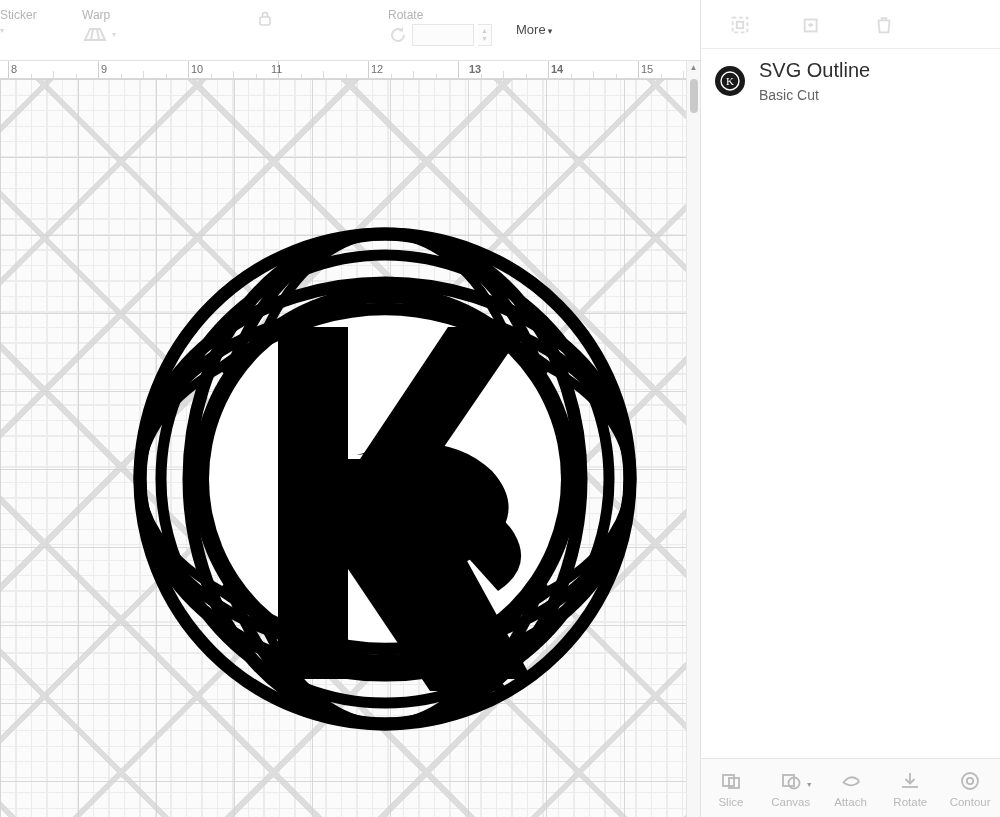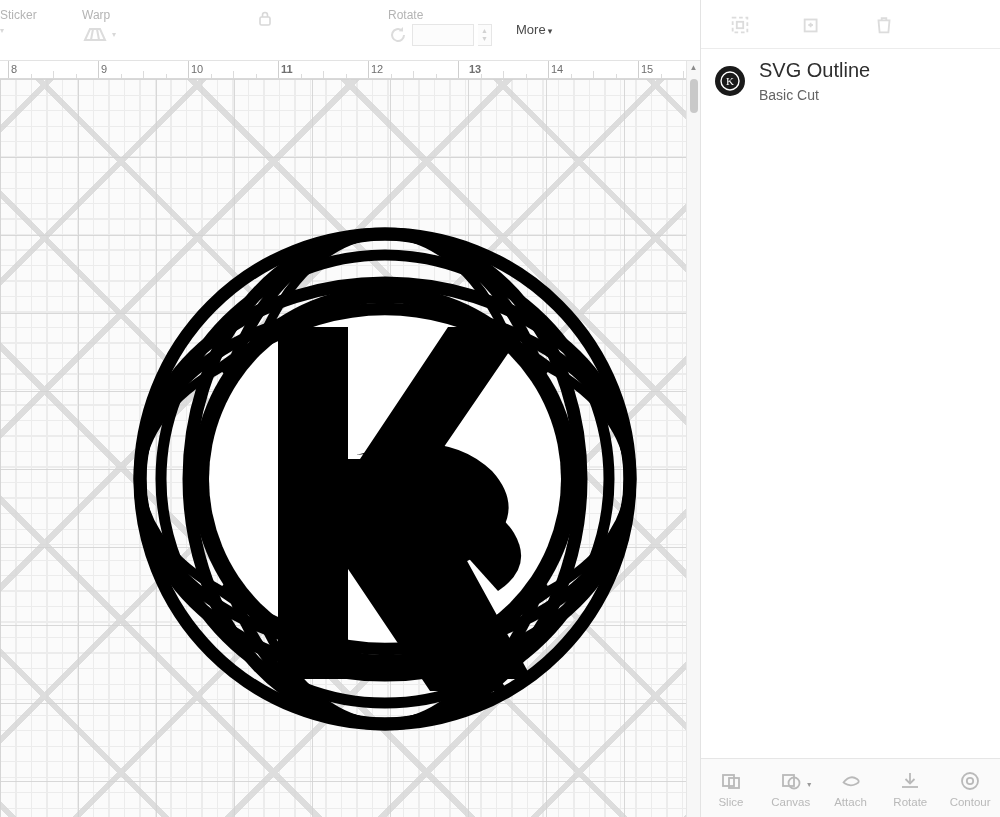--- a/index.html
+++ b/index.html
@@ -350,36 +350,36 @@
         <div class="ruler-num" style="left: 101px;">9</div>
         <div class="ruler-tick" style="left: 120.5px; height: 5px; top: 13px; border-left-color: rgb(220, 220, 220);"></div>
         <div class="ruler-tick" style="left: 143px; height: 8px; top: 10px; border-left-color: rgb(220, 220, 220);"></div>
         <div class="ruler-tick" style="left: 165.5px; height: 5px; top: 13px; border-left-color: rgb(220, 220, 220);"></div>
         <div class="ruler-tick" style="left: 188px;"></div>
         <div class="ruler-num" style="left: 191px;">10</div>
         <div class="ruler-tick" style="left: 210.5px; height: 5px; top: 13px; border-left-color: rgb(220, 220, 220);"></div>
         <div class="ruler-tick" style="left: 233px; height: 8px; top: 10px; border-left-color: rgb(220, 220, 220);"></div>
         <div class="ruler-tick" style="left: 255.5px; height: 5px; top: 13px; border-left-color: rgb(220, 220, 220);"></div>
         <div class="ruler-tick" style="left: 278px;"></div>
-        <div class="ruler-num" style="left: 281px; font-weight: bold;">11</div>
+        <div class="ruler-num" style="left: 271px;">11</div>
         <div class="ruler-tick" style="left: 300.5px; height: 5px; top: 13px; border-left-color: rgb(220, 220, 220);"></div>
         <div class="ruler-tick" style="left: 323px; height: 8px; top: 10px; border-left-color: rgb(220, 220, 220);"></div>
         <div class="ruler-tick" style="left: 345.5px; height: 5px; top: 13px; border-left-color: rgb(220, 220, 220);"></div>
         <div class="ruler-tick" style="left: 368px;"></div>
         <div class="ruler-num" style="left: 371px;">12</div>
         <div class="ruler-tick" style="left: 390.5px; height: 5px; top: 13px; border-left-color: rgb(220, 220, 220);"></div>
         <div class="ruler-tick" style="left: 413px; height: 8px; top: 10px; border-left-color: rgb(220, 220, 220);"></div>
         <div class="ruler-tick" style="left: 435.5px; height: 5px; top: 13px; border-left-color: rgb(220, 220, 220);"></div>
         <div class="ruler-tick" style="left: 458px;"></div>
         <div class="ruler-num" style="left: 469px; font-weight: bold;">13</div>
         <div class="ruler-tick" style="left: 480.5px; height: 5px; top: 13px; border-left-color: rgb(220, 220, 220);"></div>
         <div class="ruler-tick" style="left: 503px; height: 8px; top: 10px; border-left-color: rgb(220, 220, 220);"></div>
         <div class="ruler-tick" style="left: 525.5px; height: 5px; top: 13px; border-left-color: rgb(220, 220, 220);"></div>
         <div class="ruler-tick" style="left: 548px;"></div>
-        <div class="ruler-num" style="left: 551px;">14</div>
+        <div class="ruler-num" style="left: 551px; font-weight: bold;">14</div>
         <div class="ruler-tick" style="left: 570.5px; height: 5px; top: 13px; border-left-color: rgb(220, 220, 220);"></div>
         <div class="ruler-tick" style="left: 593px; height: 8px; top: 10px; border-left-color: rgb(220, 220, 220);"></div>
         <div class="ruler-tick" style="left: 615.5px; height: 5px; top: 13px; border-left-color: rgb(220, 220, 220);"></div>
         <div class="ruler-tick" style="left: 638px;"></div>
         <div class="ruler-num" style="left: 641px;">15</div>
         <div class="ruler-tick" style="left: 660.5px; height: 5px; top: 13px; border-left-color: rgb(220, 220, 220);"></div>
         <div class="ruler-tick" style="left: 683px; height: 8px; top: 10px; border-left-color: rgb(220, 220, 220);"></div>
       </div>
 
     <div class="grid-wrap">

